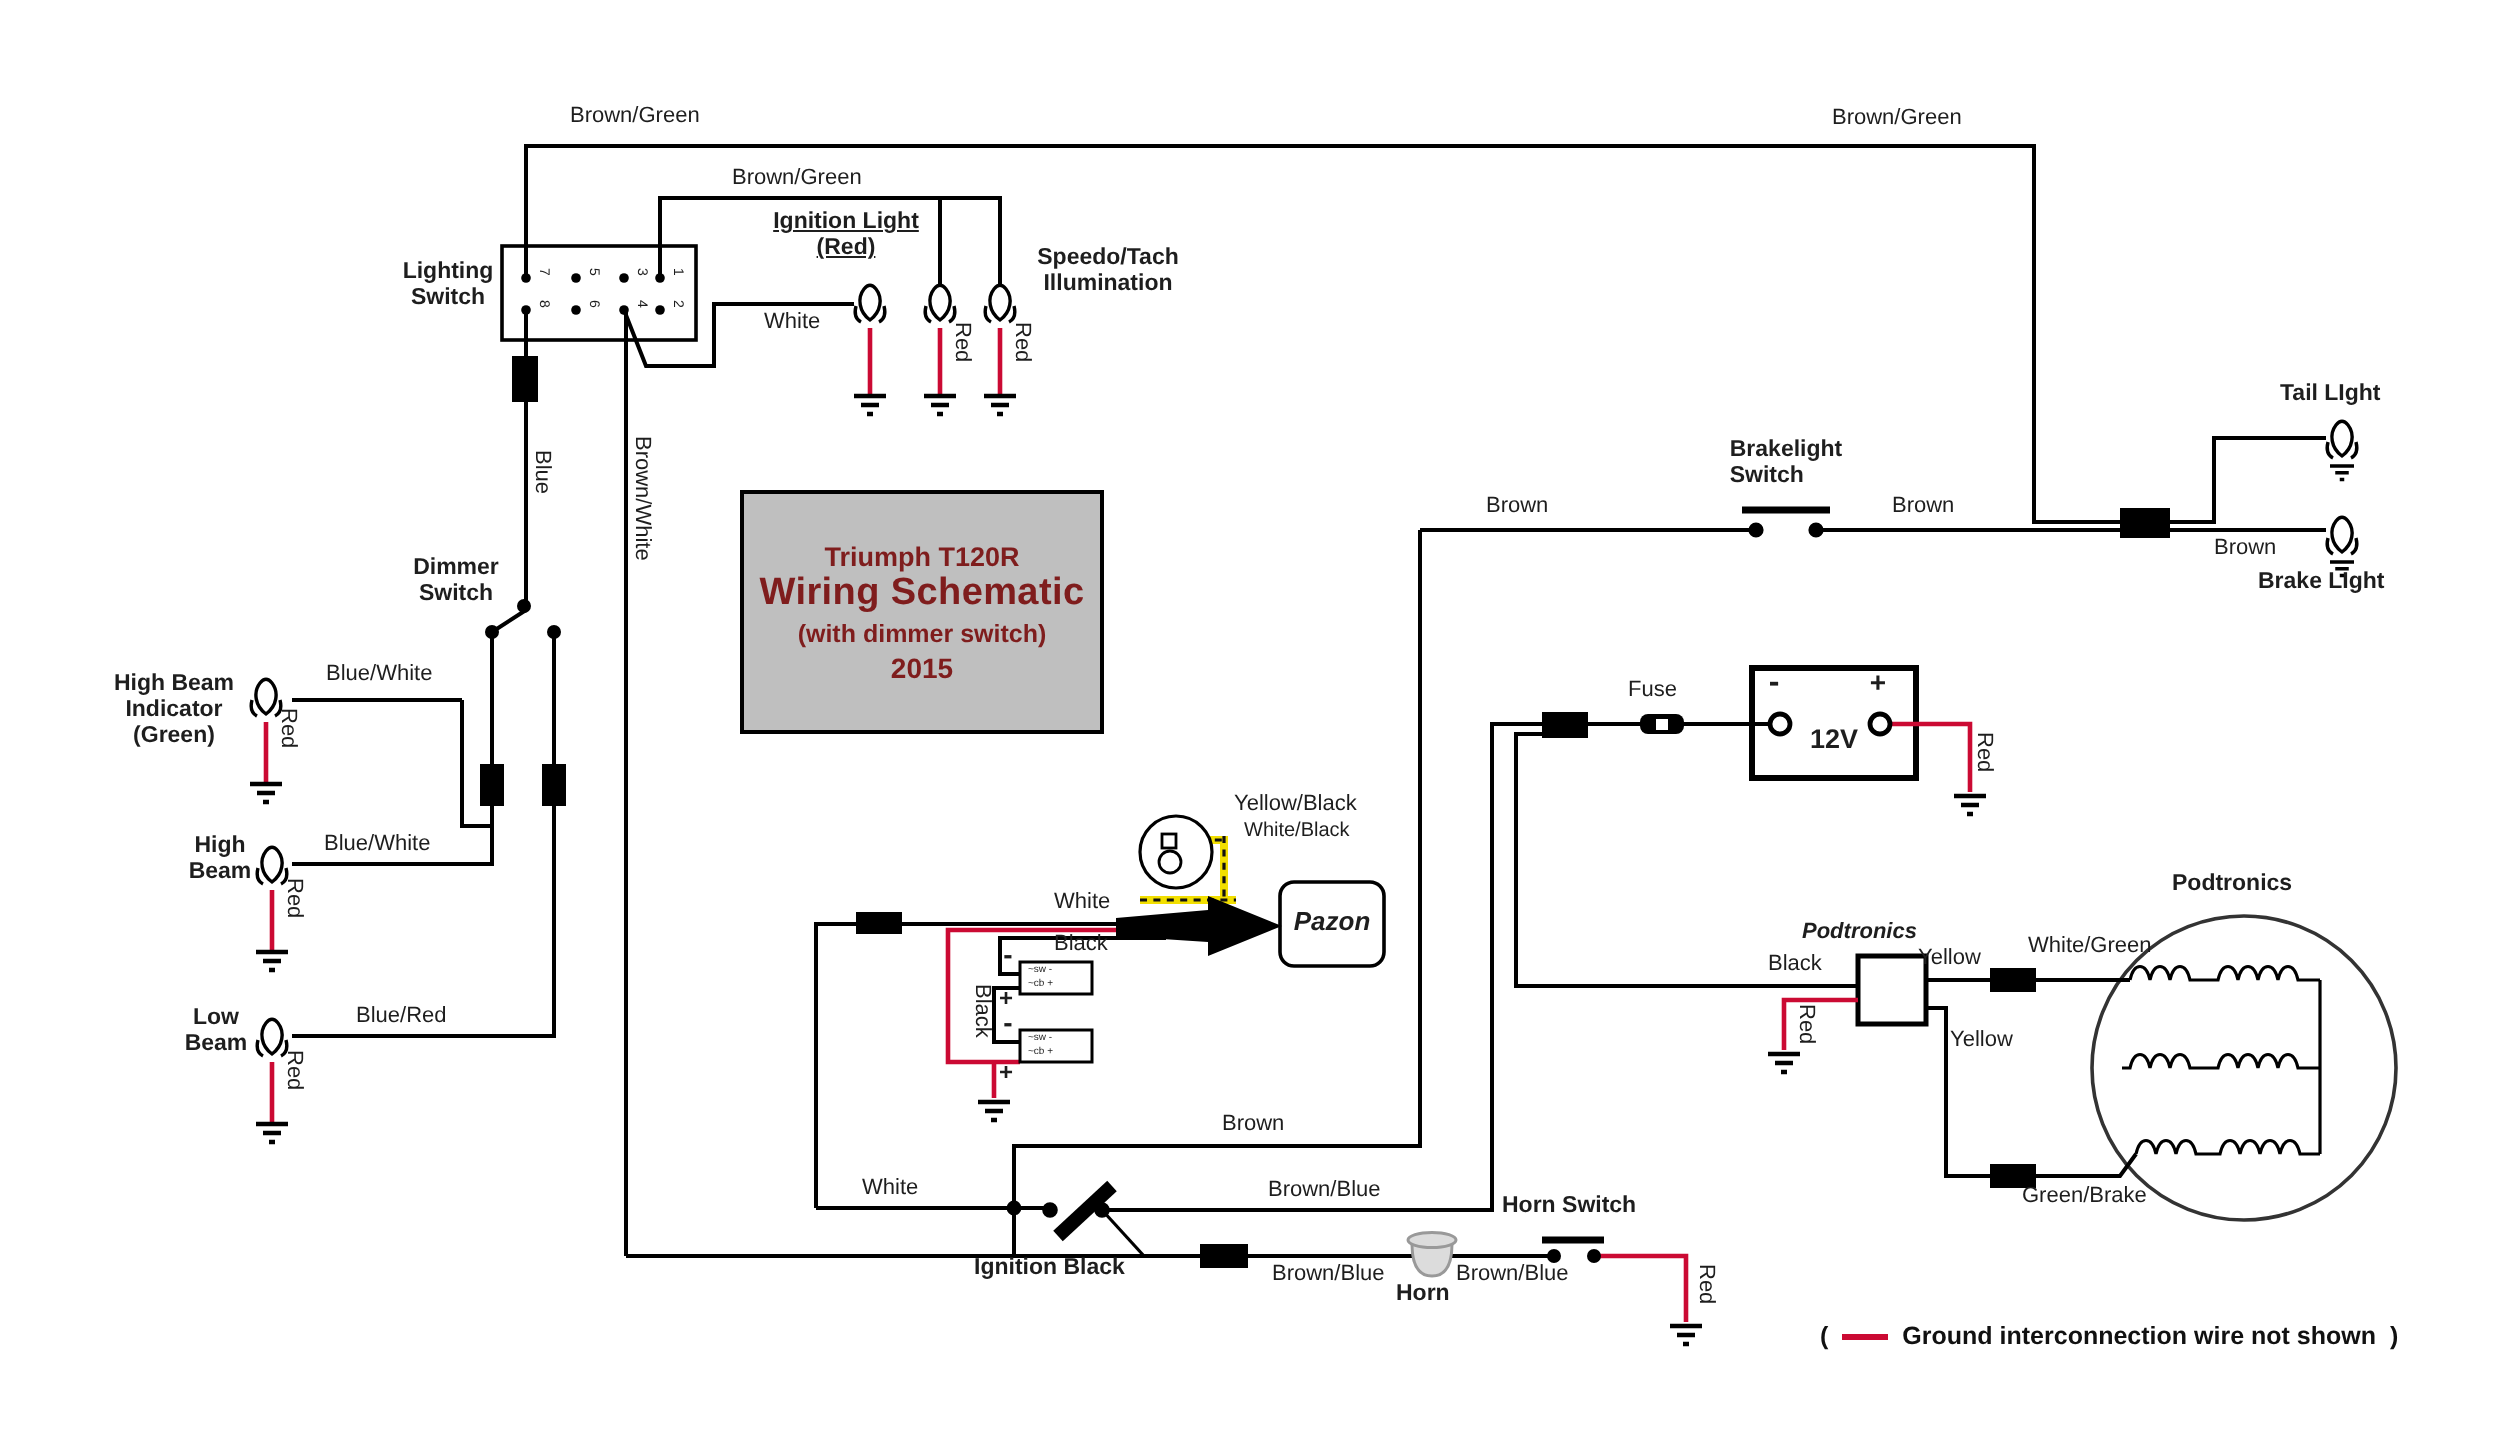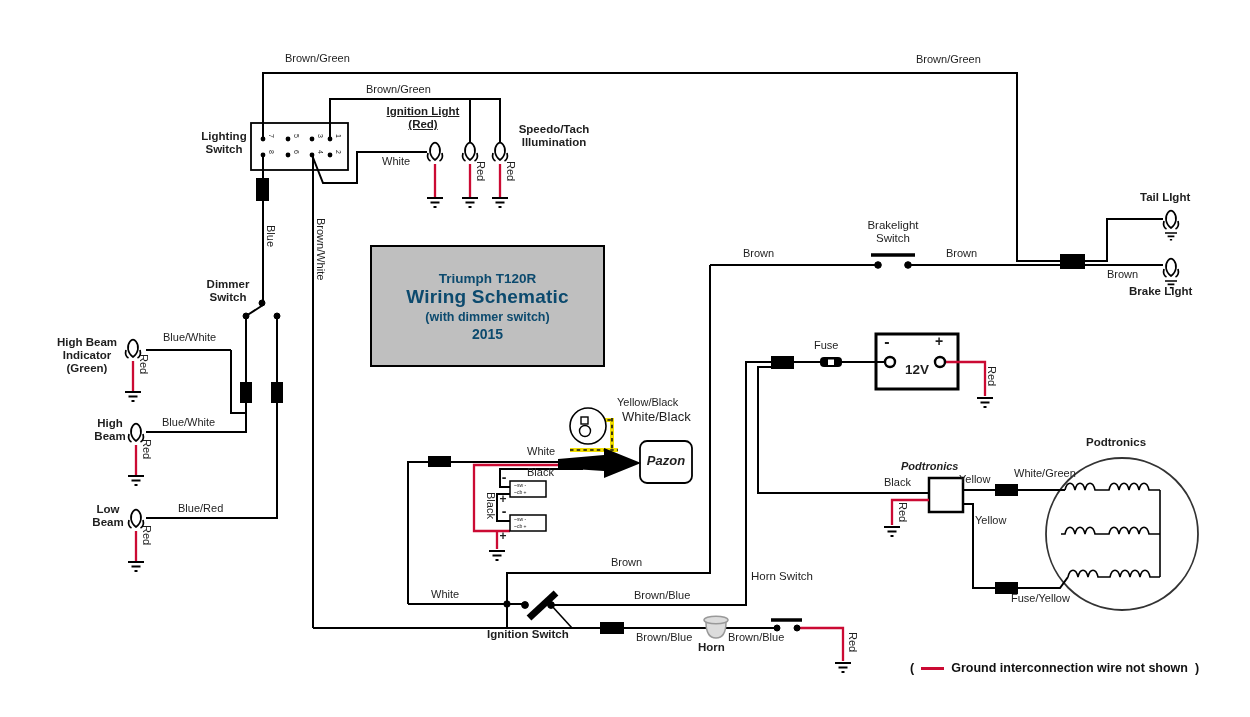--- a/index.html
+++ b/index.html
@@ -1,24 +1,24 @@
 <!DOCTYPE html>
 <html><head>
 <meta charset="utf-8">
 <style>
   html,body{margin:0;padding:0;background:#fff;}
   #canvas{position:relative;width:1250px;height:717px;background:#ffffff;
           font-family:"Liberation Sans",sans-serif;overflow:hidden;}
   #art{position:absolute;left:0;top:0;}
   #labels{position:absolute;left:0;top:0;width:100%;height:100%;pointer-events:none;}
   .lbl{position:absolute;color:#1e1e1e;line-height:1.13;white-space:pre-line;}
-  .titlebox{position:absolute;left:370px;top:245px;width:235px;height:122px;
+  .titlebox{position:absolute;left:370px;top:245px;width:182px;height:122px;
             background:#bfbfbf;border:2.5px solid #000;box-sizing:border-box;
             display:flex;flex-direction:column;justify-content:center;align-items:center;
-            text-align:center;color:#0c4a6e;}
+            text-align:center;color:#7f1d1d;}
   .titlebox .t1{font-size:13.5px;font-weight:bold;}
   .titlebox .t2{font-size:19px;font-weight:bold;letter-spacing:.2px;}
   .titlebox .t3{font-size:12.5px;font-weight:bold;margin-top:2px;}
   .titlebox .t4{font-size:14px;font-weight:bold;margin-top:2px;}
   .legend{position:absolute;left:910px;top:661px;display:flex;align-items:center;gap:7px;
           font-size:12.5px;font-weight:bold;color:#111;}
   .legend .dash{display:inline-block;width:23px;height:3px;background:#cb0a33;}
 </style>
 </head>
 <body>
@@ -208,27 +208,27 @@
 Indicator
 (Green)</div>
       <div class="lbl" style="left: 110px; top: 417px; font-size: 11.5px; text-align: center; font-weight: bold; transform: translateX(-50%);">High
 Beam</div>
       <div class="lbl" style="left: 108px; top: 503px; font-size: 11.5px; text-align: center; font-weight: bold; transform: translateX(-50%);">Low
 Beam</div>
       <div class="lbl" style="left: 423px; top: 105px; font-size: 11.5px; text-align: center; font-weight: bold; transform: translateX(-50%); text-decoration: underline;">Ignition Light
 (Red)</div>
       <div class="lbl" style="left: 554px; top: 123px; font-size: 11.5px; text-align: center; font-weight: bold; transform: translateX(-50%);">Speedo/Tach
 Illumination</div>
-      <div class="lbl" style="left: 893px; top: 219px; font-size: 11.5px; text-align: center; font-weight: normal; transform: translateX(-50%);">Brakelight
+      <div class="lbl" style="left: 893px; top: 219px; font-size: 11.5px; font-weight: bold; transform: translateX(-50%);">Brakelight
 Switch</div>
       <div class="lbl" style="left: 1140px; top: 191px; font-size: 11.5px; text-align: left; font-weight: bold;">Tail LIght</div>
       <div class="lbl" style="left: 1129px; top: 285px; font-size: 11.5px; text-align: left; font-weight: bold;">Brake LIght</div>
-      <div class="lbl" style="left: 751px; top: 570px; font-size: 11.5px; text-align: left; font-weight: normal;">Horn Switch</div>
+      <div class="lbl" style="left: 751px; top: 597px; font-size: 11.5px; text-align: left; font-weight: bold;">Horn Switch</div>
       <div class="lbl" style="left: 698px; top: 641px; font-size: 11.5px; text-align: left; font-weight: bold;">Horn</div>
-      <div class="lbl" style="left: 487px; top: 628px; font-size: 11.5px; text-align: left; font-weight: bold;">Ignition Switch</div>
+      <div class="lbl" style="left: 487px; top: 628px; font-size: 11.5px; text-align: left; font-weight: bold;">Ignition Black</div>
       <div class="lbl" style="left: 1086px; top: 436px; font-size: 11.5px; text-align: left; font-weight: bold;">Podtronics</div>
       <div class="lbl" style="left: 901px; top: 460px; font-size: 11px; text-align: left; font-weight: bold; font-style: italic;">Podtronics</div>
       <div class="lbl" style="left: 666px; top: 454px; font-size: 13px; text-align: center; font-weight: bold; font-style: italic; transform: translateX(-50%);">Pazon</div>
       <div class="lbl" style="left: 917px; top: 362px; font-size: 13.5px; text-align: right; font-weight: bold; transform: translateX(-50%);">12V</div>
       <div class="lbl" style="left: 887px; top: 333px; font-size: 16px; text-align: center; font-weight: bold; transform: translateX(-50%);">-</div>
       <div class="lbl" style="left: 939px; top: 334px; font-size: 14px; text-align: center; font-weight: bold; transform: translateX(-50%);">+</div>
       <div class="lbl" style="left: 814px; top: 339px; font-size: 11px; text-align: left;">Fuse</div>
       <div class="lbl" style="left: 285px; top: 52px; font-size: 11px; text-align: left;">Brown/Green</div>
       <div class="lbl" style="left: 366px; top: 83px; font-size: 11px; text-align: left;">Brown/Green</div>
       <div class="lbl" style="left: 916px; top: 53px; font-size: 11px; text-align: left;">Brown/Green</div>
@@ -243,23 +243,23 @@
       <div class="lbl" style="left: 636px; top: 631px; font-size: 11px; text-align: left;">Brown/Blue</div>
       <div class="lbl" style="left: 728px; top: 631px; font-size: 11px; text-align: left;">Brown/Blue</div>
       <div class="lbl" style="left: 163px; top: 331px; font-size: 11px; text-align: left;">Blue/White</div>
       <div class="lbl" style="left: 162px; top: 416px; font-size: 11px; text-align: left;">Blue/White</div>
       <div class="lbl" style="left: 178px; top: 502px; font-size: 11px; text-align: left;">Blue/Red</div>
       <div class="lbl" style="left: 527px; top: 466px; font-size: 11px; text-align: left;">Black</div>
       <div class="lbl" style="left: 884px; top: 476px; font-size: 11px; text-align: left;">Black</div>
       <div class="lbl" style="left: 959px; top: 473px; font-size: 11px; text-align: left;">Yellow</div>
       <div class="lbl" style="left: 975px; top: 514px; font-size: 11px; text-align: left;">Yellow</div>
       <div class="lbl" style="left: 1014px; top: 467px; font-size: 11px; text-align: left;">White/Green</div>
-      <div class="lbl" style="left: 1011px; top: 592px; font-size: 11px; text-align: left;">Fuse/Yellow</div>
+      <div class="lbl" style="left: 1011px; top: 592px; font-size: 11px; text-align: left;">Green/Brake</div>
       <div class="lbl" style="left: 617px; top: 396px; font-size: 11px; text-align: left;">Yellow/Black</div>
-      <div class="lbl" style="left: 622px; top: 410px; font-size: 13px; text-align: left;">White/Black</div>
+      <div class="lbl" style="left: 622px; top: 410px; font-size: 10px; text-align: left;">White/Black</div>
       <div class="lbl" style="left: 277px; top: 225px; font-size: 11px; text-align: left; transform-origin: 0px 0px; transform: rotate(90deg);">Blue</div>
       <div class="lbl" style="left: 327px; top: 218px; font-size: 11px; text-align: left; transform-origin: 0px 0px; transform: rotate(90deg);">Brown/White</div>
       <div class="lbl" style="left: 150px; top: 354px; font-size: 11px; text-align: left; transform-origin: 0px 0px; transform: rotate(90deg);">Red</div>
       <div class="lbl" style="left: 153px; top: 439px; font-size: 11px; text-align: left; transform-origin: 0px 0px; transform: rotate(90deg);">Red</div>
       <div class="lbl" style="left: 153px; top: 525px; font-size: 11px; text-align: left; transform-origin: 0px 0px; transform: rotate(90deg);">Red</div>
       <div class="lbl" style="left: 487px; top: 161px; font-size: 11px; text-align: left; transform-origin: 0px 0px; transform: rotate(90deg);">Red</div>
       <div class="lbl" style="left: 517px; top: 161px; font-size: 11px; text-align: left; transform-origin: 0px 0px; transform: rotate(90deg);">Red</div>
       <div class="lbl" style="left: 998px; top: 366px; font-size: 11px; text-align: left; transform-origin: 0px 0px; transform: rotate(90deg);">Red</div>
       <div class="lbl" style="left: 859px; top: 632px; font-size: 11px; text-align: left; transform-origin: 0px 0px; transform: rotate(90deg);">Red</div>
       <div class="lbl" style="left: 909px; top: 502px; font-size: 11px; text-align: left; transform-origin: 0px 0px; transform: rotate(90deg);">Red</div>

